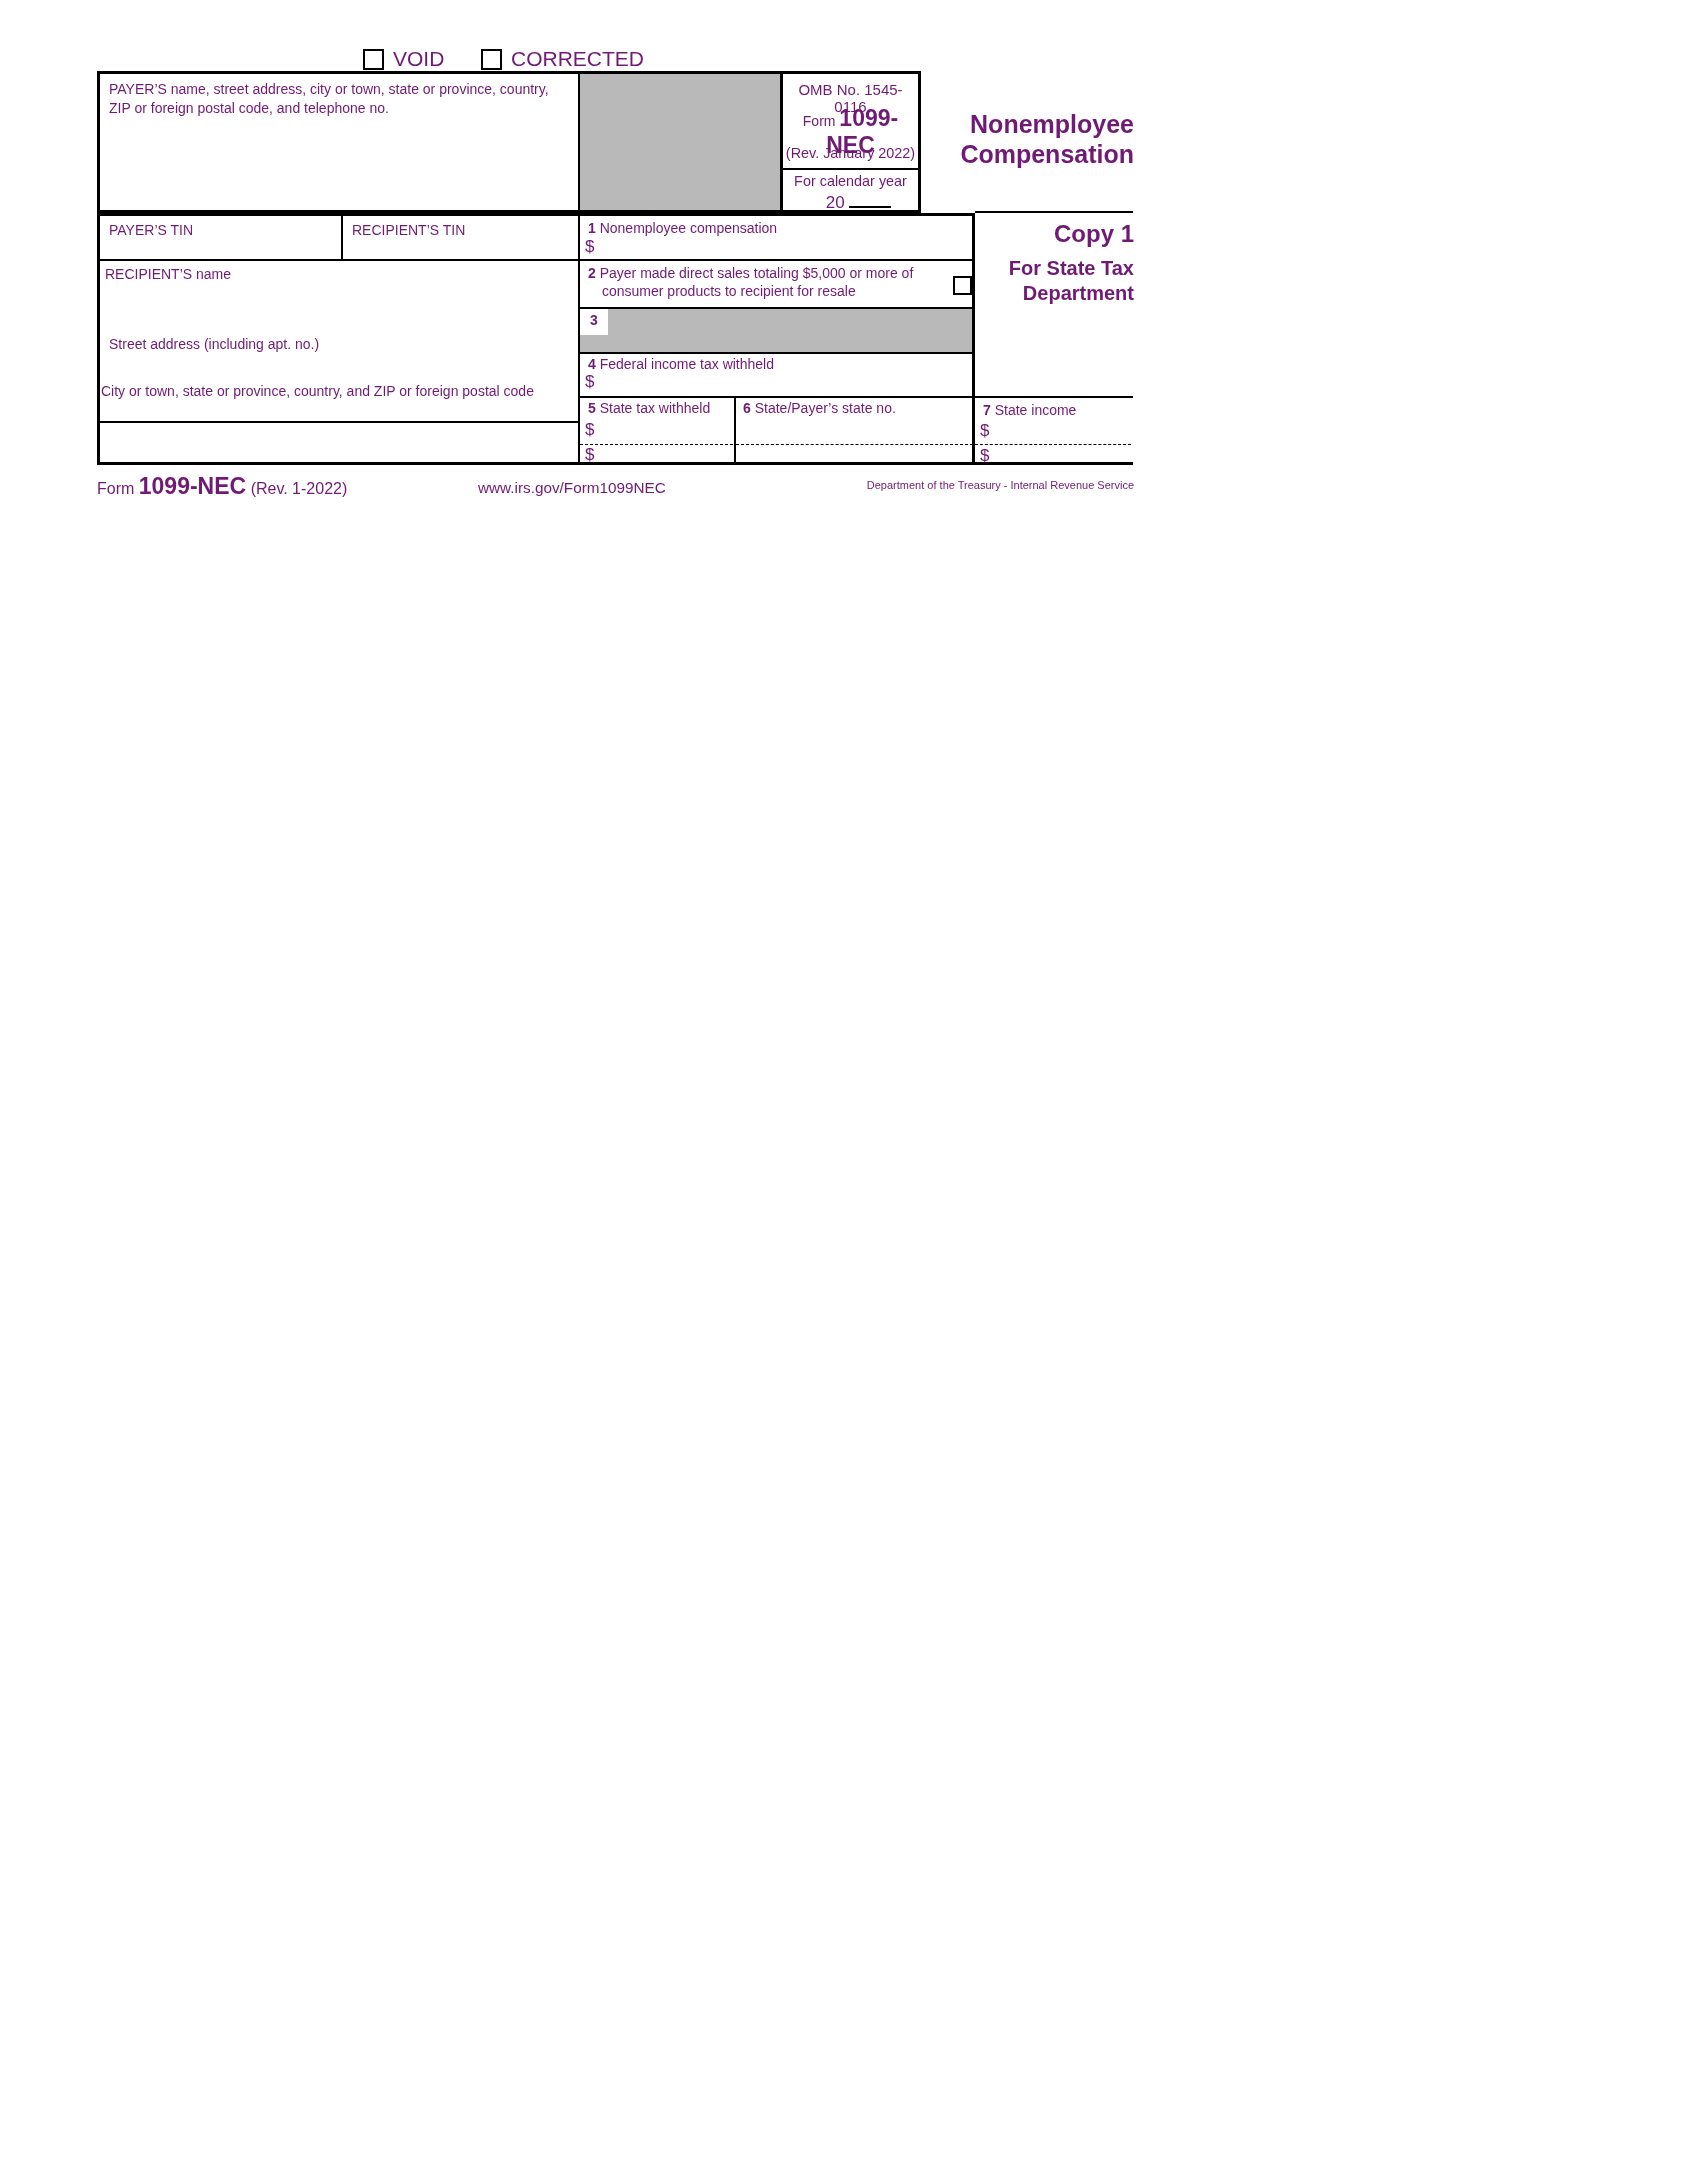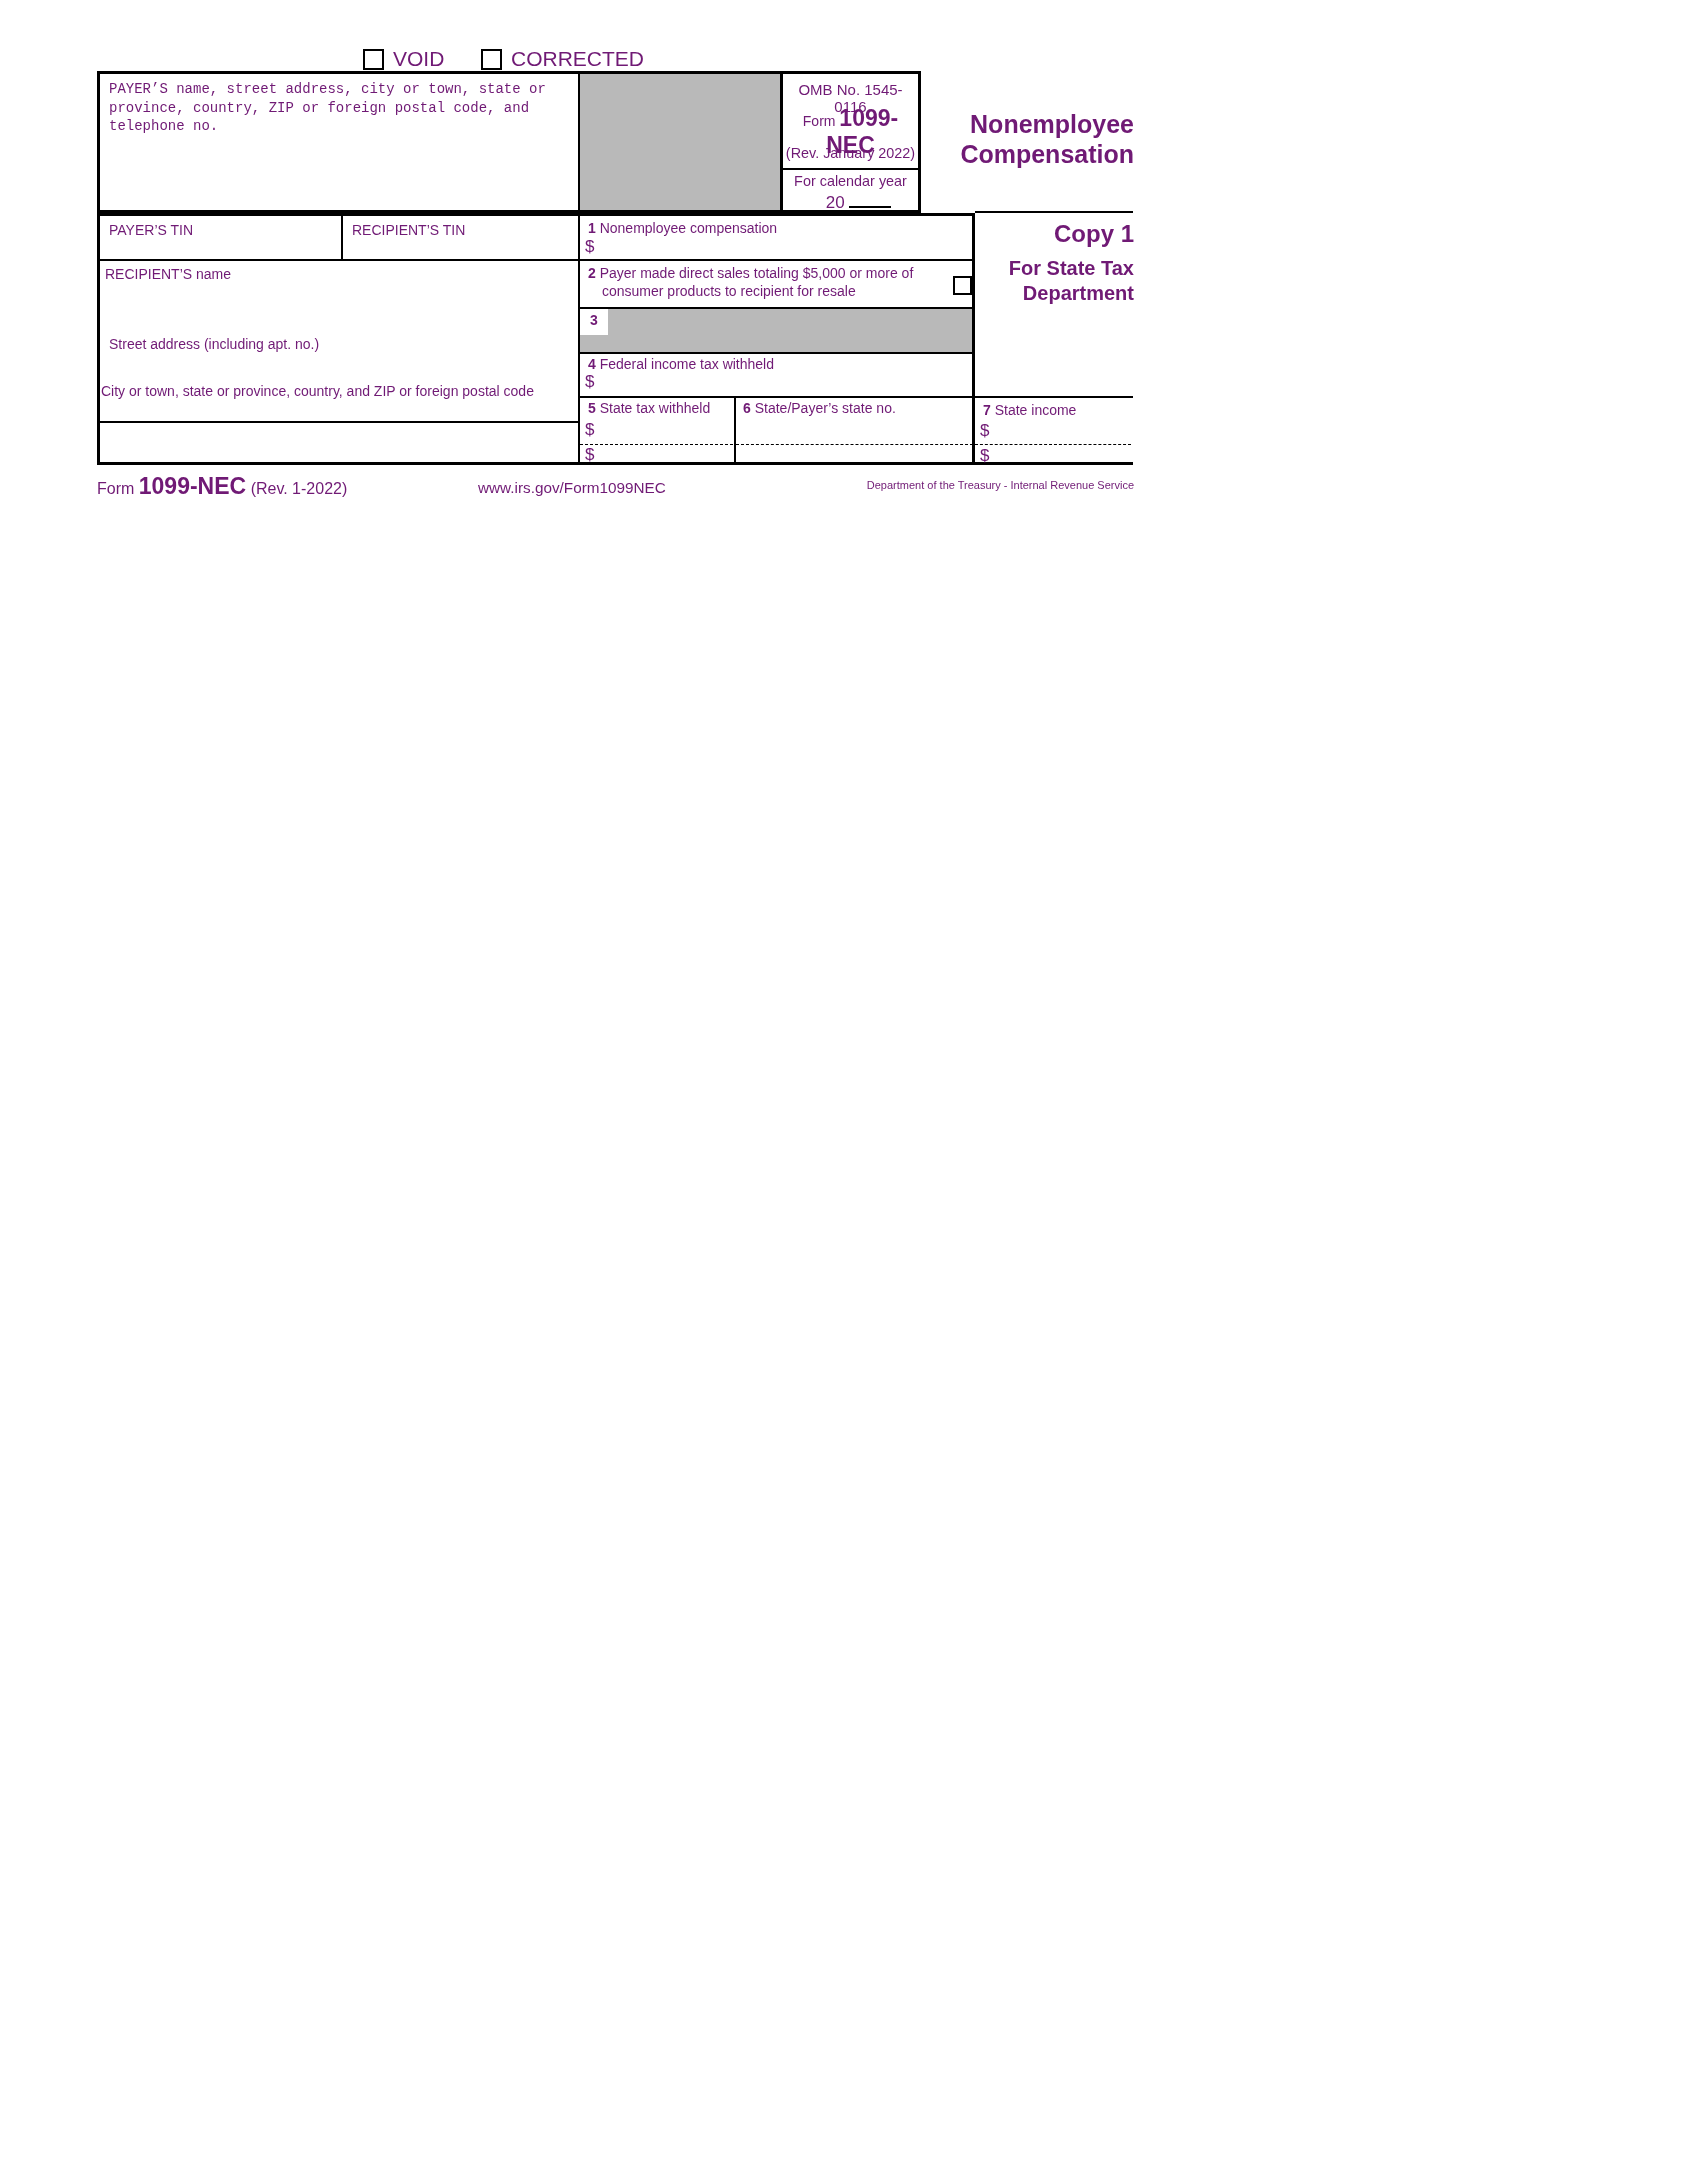--- a/index.html
+++ b/index.html
@@ -11,21 +11,21 @@
   
   .checkbox{position:absolute;width:21px;height:21px;border:2px solid #000;background:#fff;box-sizing:border-box;}
   .cb-label{position:absolute;font-size:21px;}
   .void-cb{left:363px;top:49px;}
   .void-lab{left:393px;top:47px;}
   .corr-cb{left:481px;top:49px;}
   .corr-lab{left:511px;top:47px;}
 
   
   .sec-top{position:absolute;left:97px;top:71px;width:824px;height:142px;border:3px solid #000;box-sizing:border-box;}
-  .cell-payer{position:absolute;left:0;top:0;width:480px;height:100%;border-right:2px solid #000;box-sizing:border-box;padding:6px 9px;font-family:Liberation Mono, monospace;}
+  .cell-payer{position:absolute;left:0;top:0;width:480px;height:100%;border-right:2px solid #000;box-sizing:border-box;padding:6px 9px;}
   .cell-gray{position:absolute;left:480px;top:0;width:200px;height:100%;background:#b9b9b9;}
   .cell-omb{position:absolute;left:680px;top:0;right:0;height:100%;border-left:3px solid #000;box-sizing:border-box;text-align:center;}
   .omb-no{position:absolute;left:0;top:7px;width:100%;font-size:15px;}
   .omb-form{position:absolute;left:0;top:31px;width:100%;font-size:14px;}
   .omb-form b{font-size:23px;}
   .omb-rev{position:absolute;left:0;top:71px;width:100%;font-size:14.4px;}
   .omb-line{position:absolute;left:0;top:94px;width:100%;border-top:2px solid #000;}
   .omb-cal{position:absolute;left:0;top:99px;width:100%;font-size:14.4px;}
   .omb-year{position:absolute;left:8px;top:117px;width:100%;font-size:17px;text-align:center;}
   .year-blank{display:inline-block;width:42px;height:15px;border-bottom:2px solid #000;vertical-align:baseline;}

